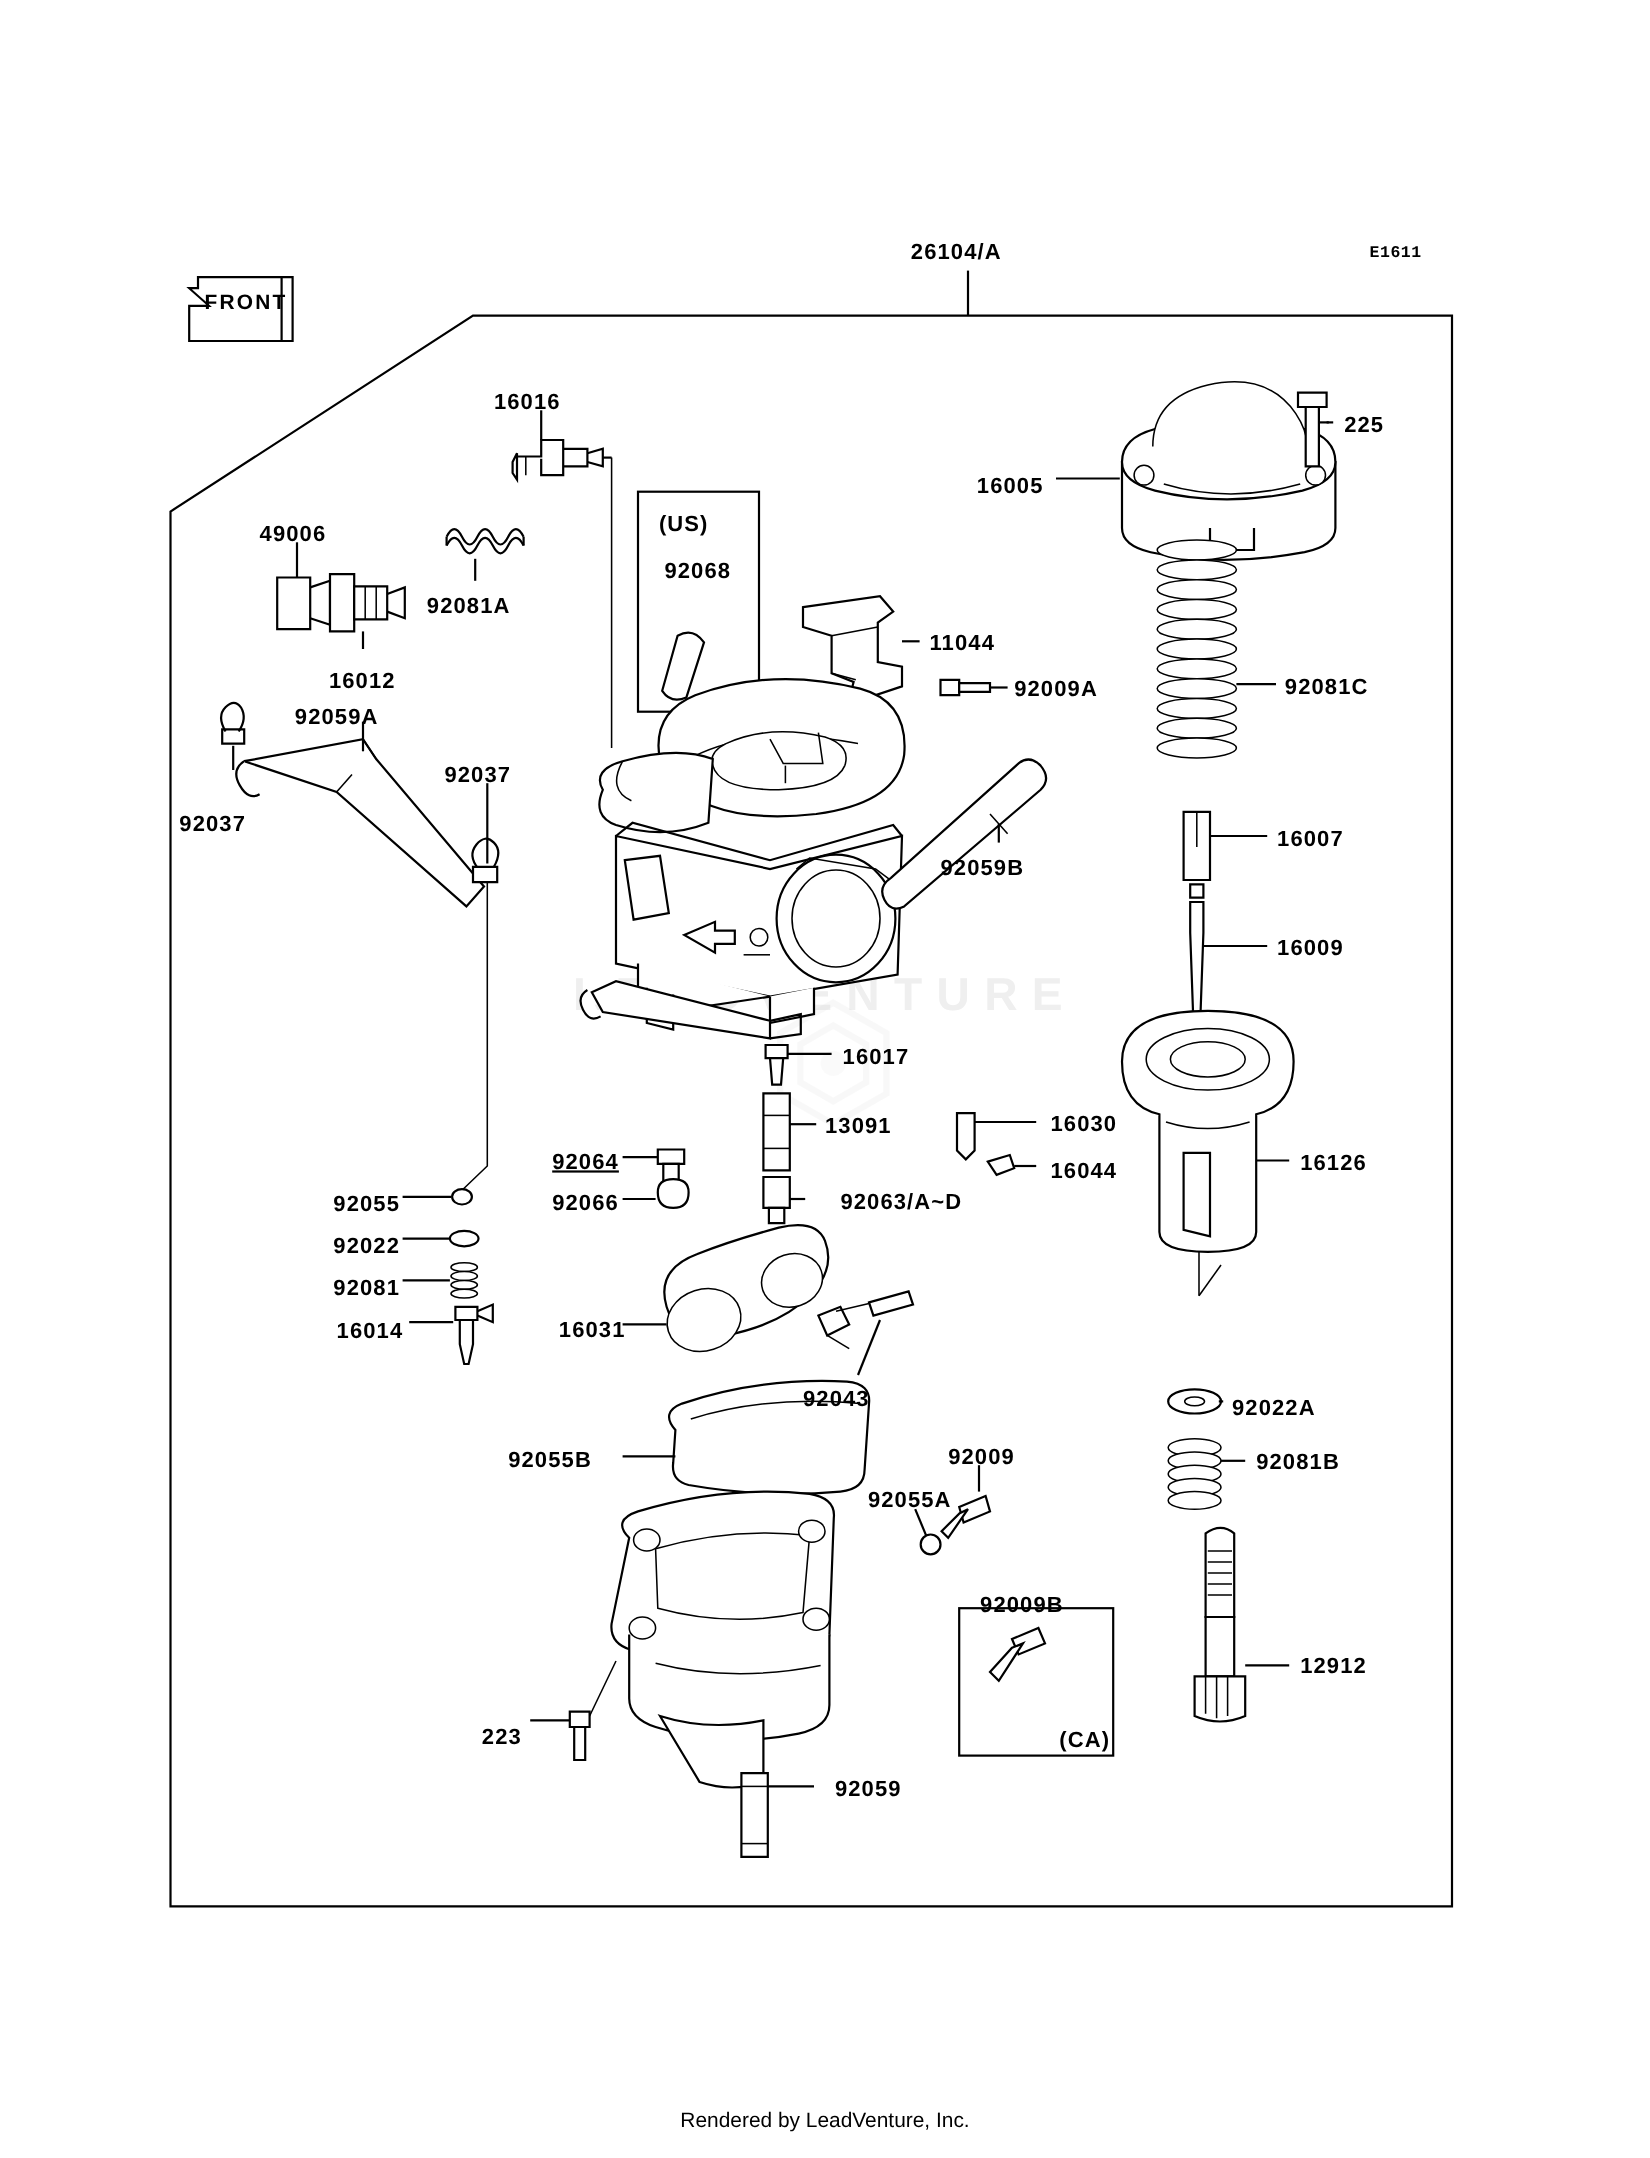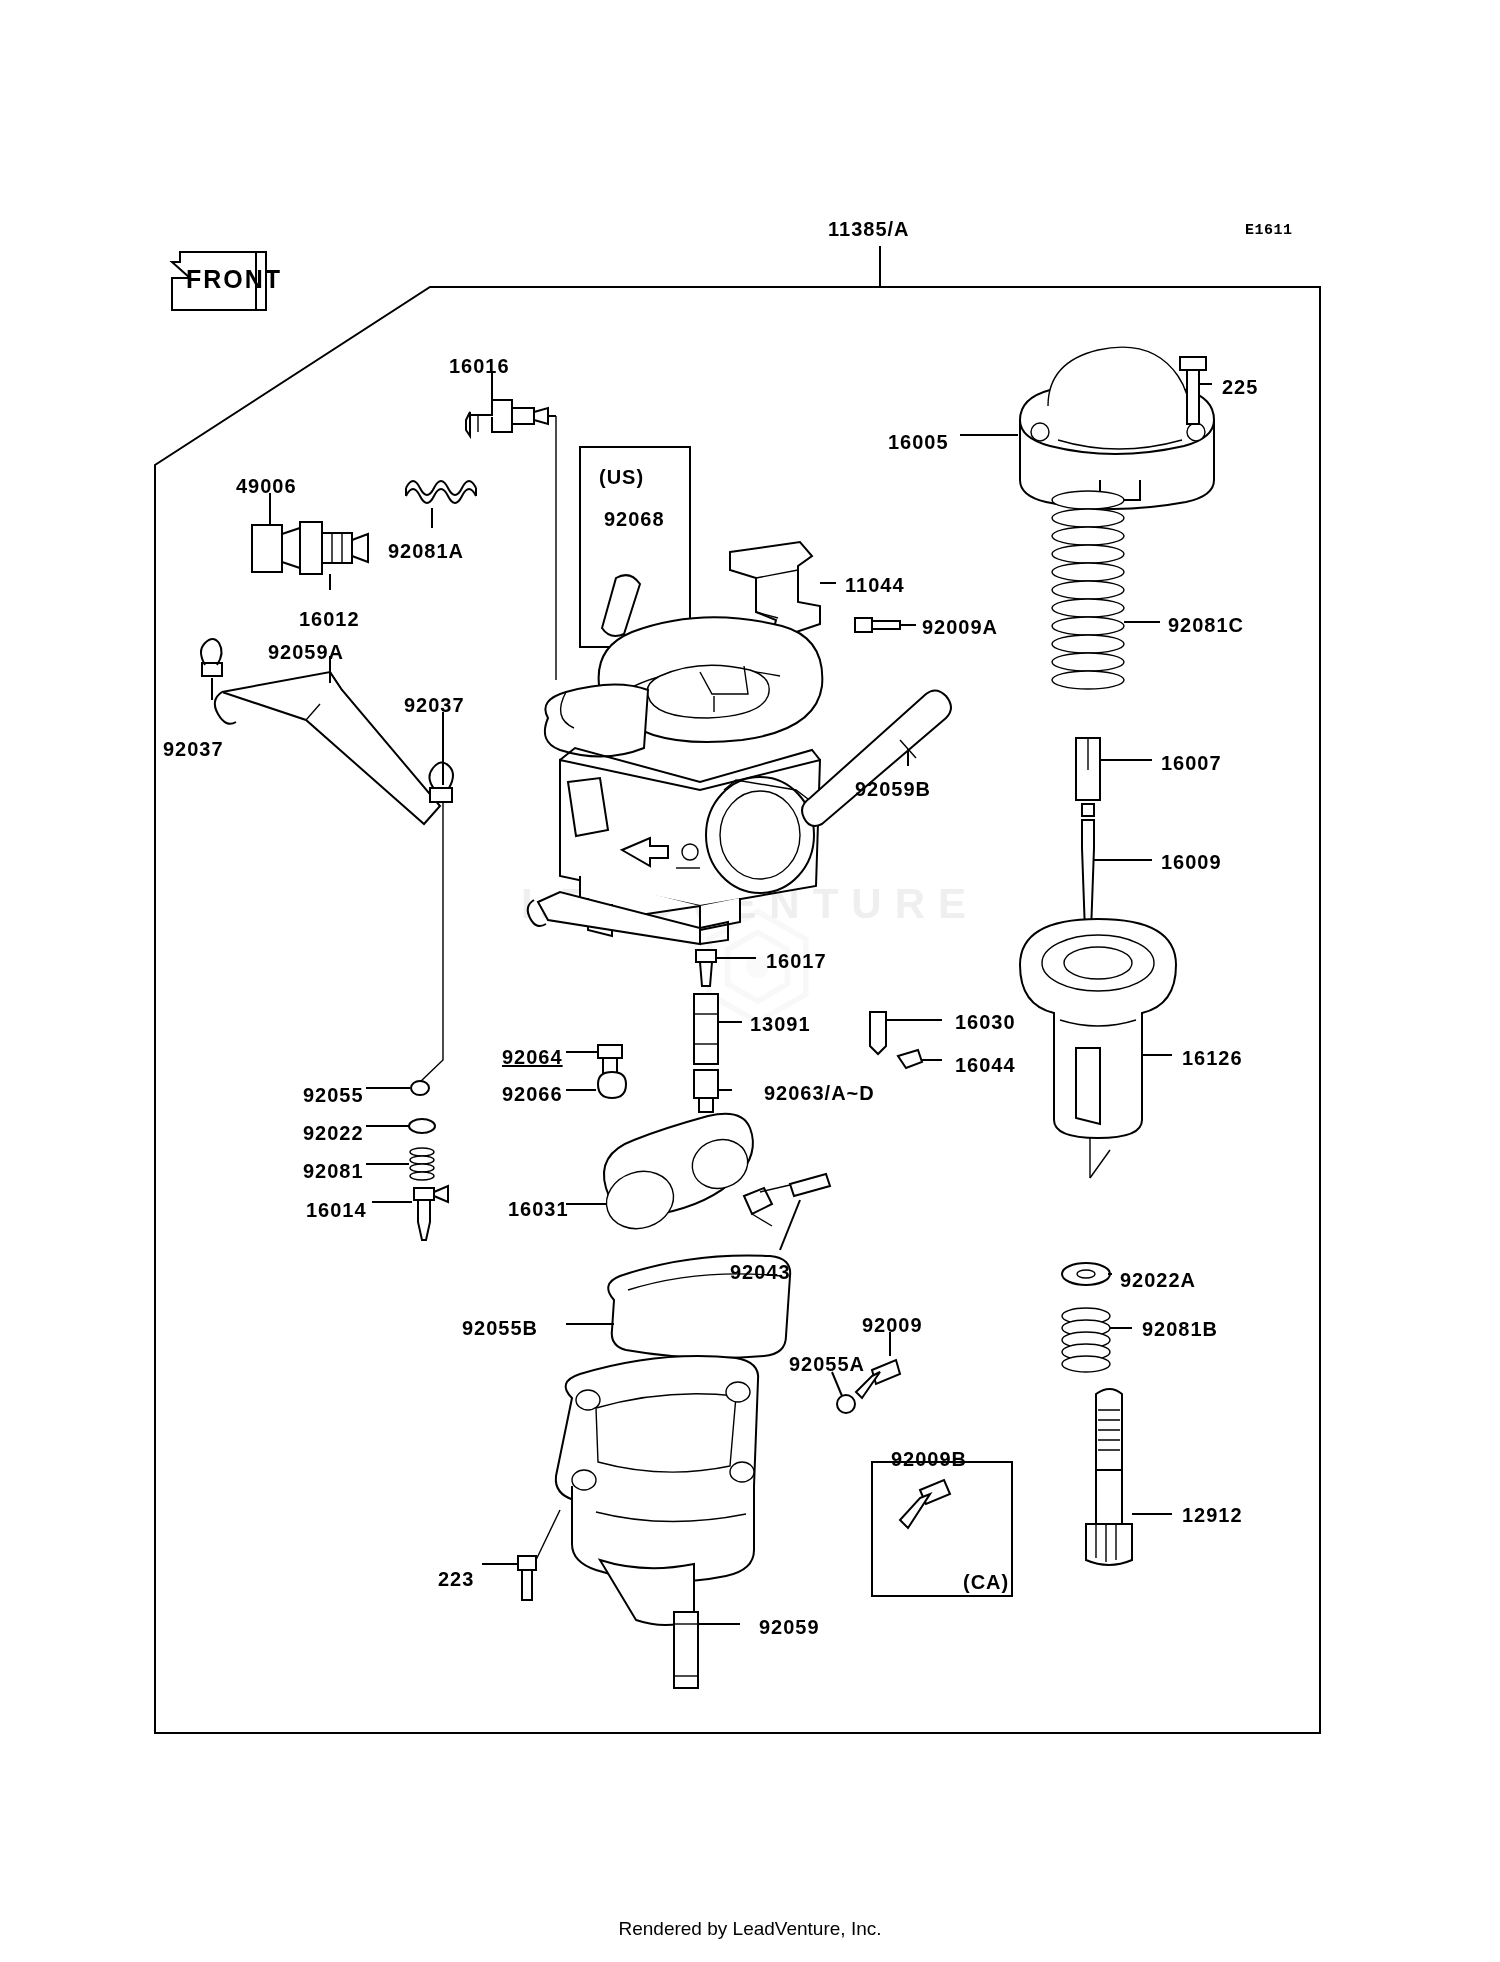--- a/index.html
+++ b/index.html
@@ -59,21 +59,21 @@
   }
   svg.diagram {
     position: absolute;
     left: 0; top: 0;
   }
   .front-text {
     position: absolute;
     left: 186px;
     top: 265px;
     font-family: "Liberation Sans", sans-serif;
-    font-size: 25px;
+    font-size: 19px;
     font-weight: bold;
     letter-spacing: 2px;
   }
 </style>
 </head>
 <body>
 
 <div id="sheet">
 
   <div class="watermark">LEADVENTURE</div>
@@ -433,21 +433,21 @@
       <path class="fw" d="M674 1612 L698 1612 L698 1688 L674 1688 Z"></path>
       <path class="stt" d="M674 1624 L698 1624"></path>
       <path class="stt" d="M674 1676 L698 1676"></path>
       <line class="lead" x1="698" y1="1624" x2="740" y2="1624"></line>
     </g>
 
   </svg>
 
   <div class="front-text">FRONT</div>
 
-  <div class="lbl" style="left:828px; top:218px;">11385/A</div>
+  <div class="lbl" style="left:828px; top:218px;">26104/A</div>
   <div class="lbl mono" style="left:1245px; top:222px;">E1611</div>
   <div class="lbl" style="left:449px; top:355px;">16016</div>
   <div class="lbl" style="left:236px; top:475px;">49006</div>
   <div class="lbl" style="left:388px; top:540px;">92081A</div>
   <div class="lbl" style="left:299px; top:608px;">16012</div>
   <div class="lbl" style="left:268px; top:641px;">92059A</div>
   <div class="lbl" style="left:404px; top:694px;">92037</div>
   <div class="lbl" style="left:163px; top:738px;">92037</div>
   <div class="lbl" style="left:599px; top:466px;">(US)</div>
   <div class="lbl" style="left:604px; top:508px;">92068</div>

